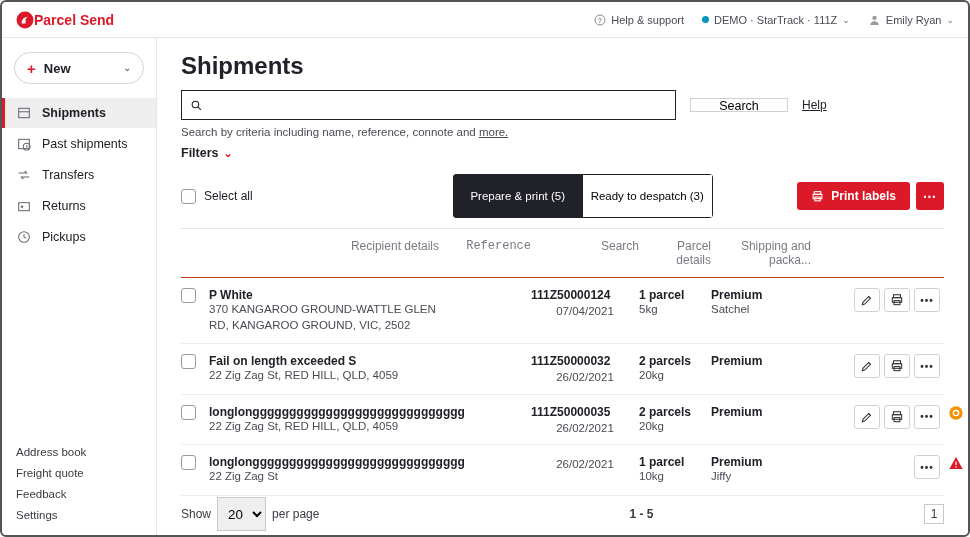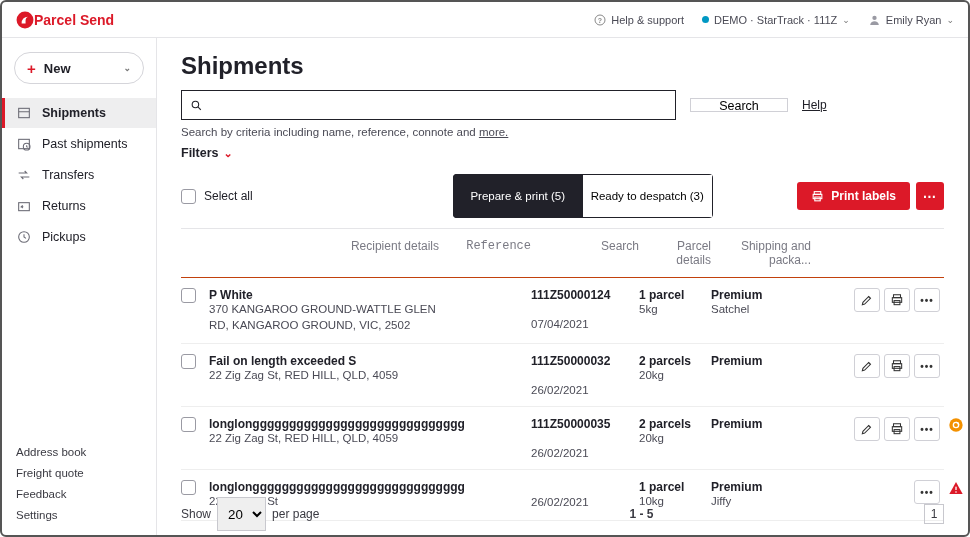--- a/index.html
+++ b/index.html
@@ -148,21 +148,21 @@
 .row {
   display:flex; padding:10px 0;
   border-bottom:1px solid #eee;
   font-size:12px;
   align-items:flex-start;
   position:relative;
 }
 .row .name { font-weight:700; }
 .row .addr { color:#4a4a55; font-size:11.5px; line-height:1.35; }
 .row .con { font-weight:700; }
-.row .date { color:#4a4a55; font-size:11.5px; margin-top:16px; }
+.row .date { color:#4a4a55; font-size:11.5px; margin-top:3px;text-align:center; }
 .row .par { font-weight:700; }
 .row .wt { color:#4a4a55; font-size:11.5px; margin-top:1px; }
 .row .ship { font-weight:700; }
 .row .pkg { color:#4a4a55; font-size:11.5px; margin-top:1px; }
 .iconbtn {
   width:26px; height:24px;
   border:1px solid #d0d0d6;
   border-radius:3px;
   background:#fff; cursor:pointer;
   display:flex; align-items:center; justify-content:center;

